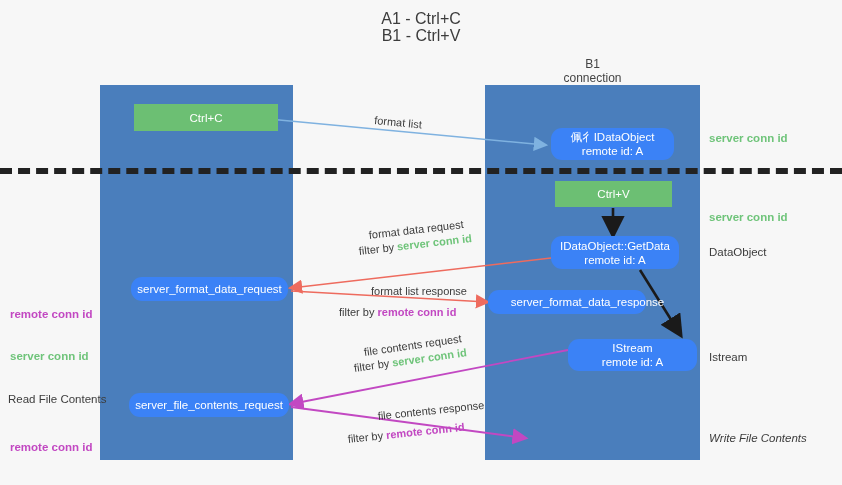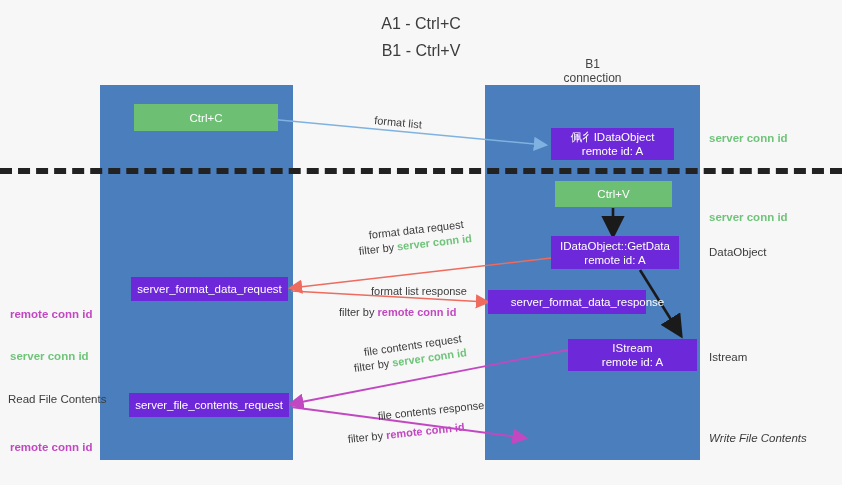--- a/index.html
+++ b/index.html
@@ -6,21 +6,21 @@
   body{
     width:842px;height:485px;background:#f7f7f7;
     font-family:"Liberation Sans",sans-serif;
     position:relative;overflow:hidden;
     -webkit-font-smoothing:antialiased;
   }
   #stage{position:absolute;left:0;top:0;width:842px;height:485px;}
 
   .title{
     position:absolute;left:0;top:10px;width:842px;text-align:center;
-    font-size:16px;color:#3c3c3c;line-height:27px;white-space:pre;
+    font-size:16px;color:#3c3c3c;line-height:17px;white-space:pre;
   }
 
   .lane{position:absolute;background:#4a7ebc;}
   .lane-a{left:100px;top:85px;width:193px;height:375px;}
   .lane-b{left:485px;top:85px;width:215px;height:375px;}
 
   .lane-head{
     position:absolute;text-align:center;font-size:12px;color:#444;
     line-height:14px;white-space:pre;
   }
@@ -30,21 +30,21 @@
   .divider{
     position:absolute;left:0;top:168px;width:842px;height:0;
     border-top:6px dashed #222;
   }
 
   .box{
     position:absolute;display:flex;align-items:center;justify-content:center;
     text-align:center;color:#ffffff;font-size:11.5px;line-height:14px;
     box-sizing:border-box;white-space:pre;
   }
-  .box-orange{background:#6d28d9;}
+  .box-orange{background:#3b82f6;border-radius:11px;}
   .box-green{background:#6cbf73;}
 
   .tag{position:absolute;font-size:11.5px;white-space:pre;line-height:14px;}
   .tag-green{color:#6fc47a;font-weight:bold;}
   .tag-dark{color:#3c3c3c;}
   .tag-two{position:absolute;font-size:11.5px;line-height:14px;font-weight:bold;white-space:pre;}
   .cl-mag{color:#c248c2;}
   .cl-grn{color:#6fc47a;}
 
   .alabel{

